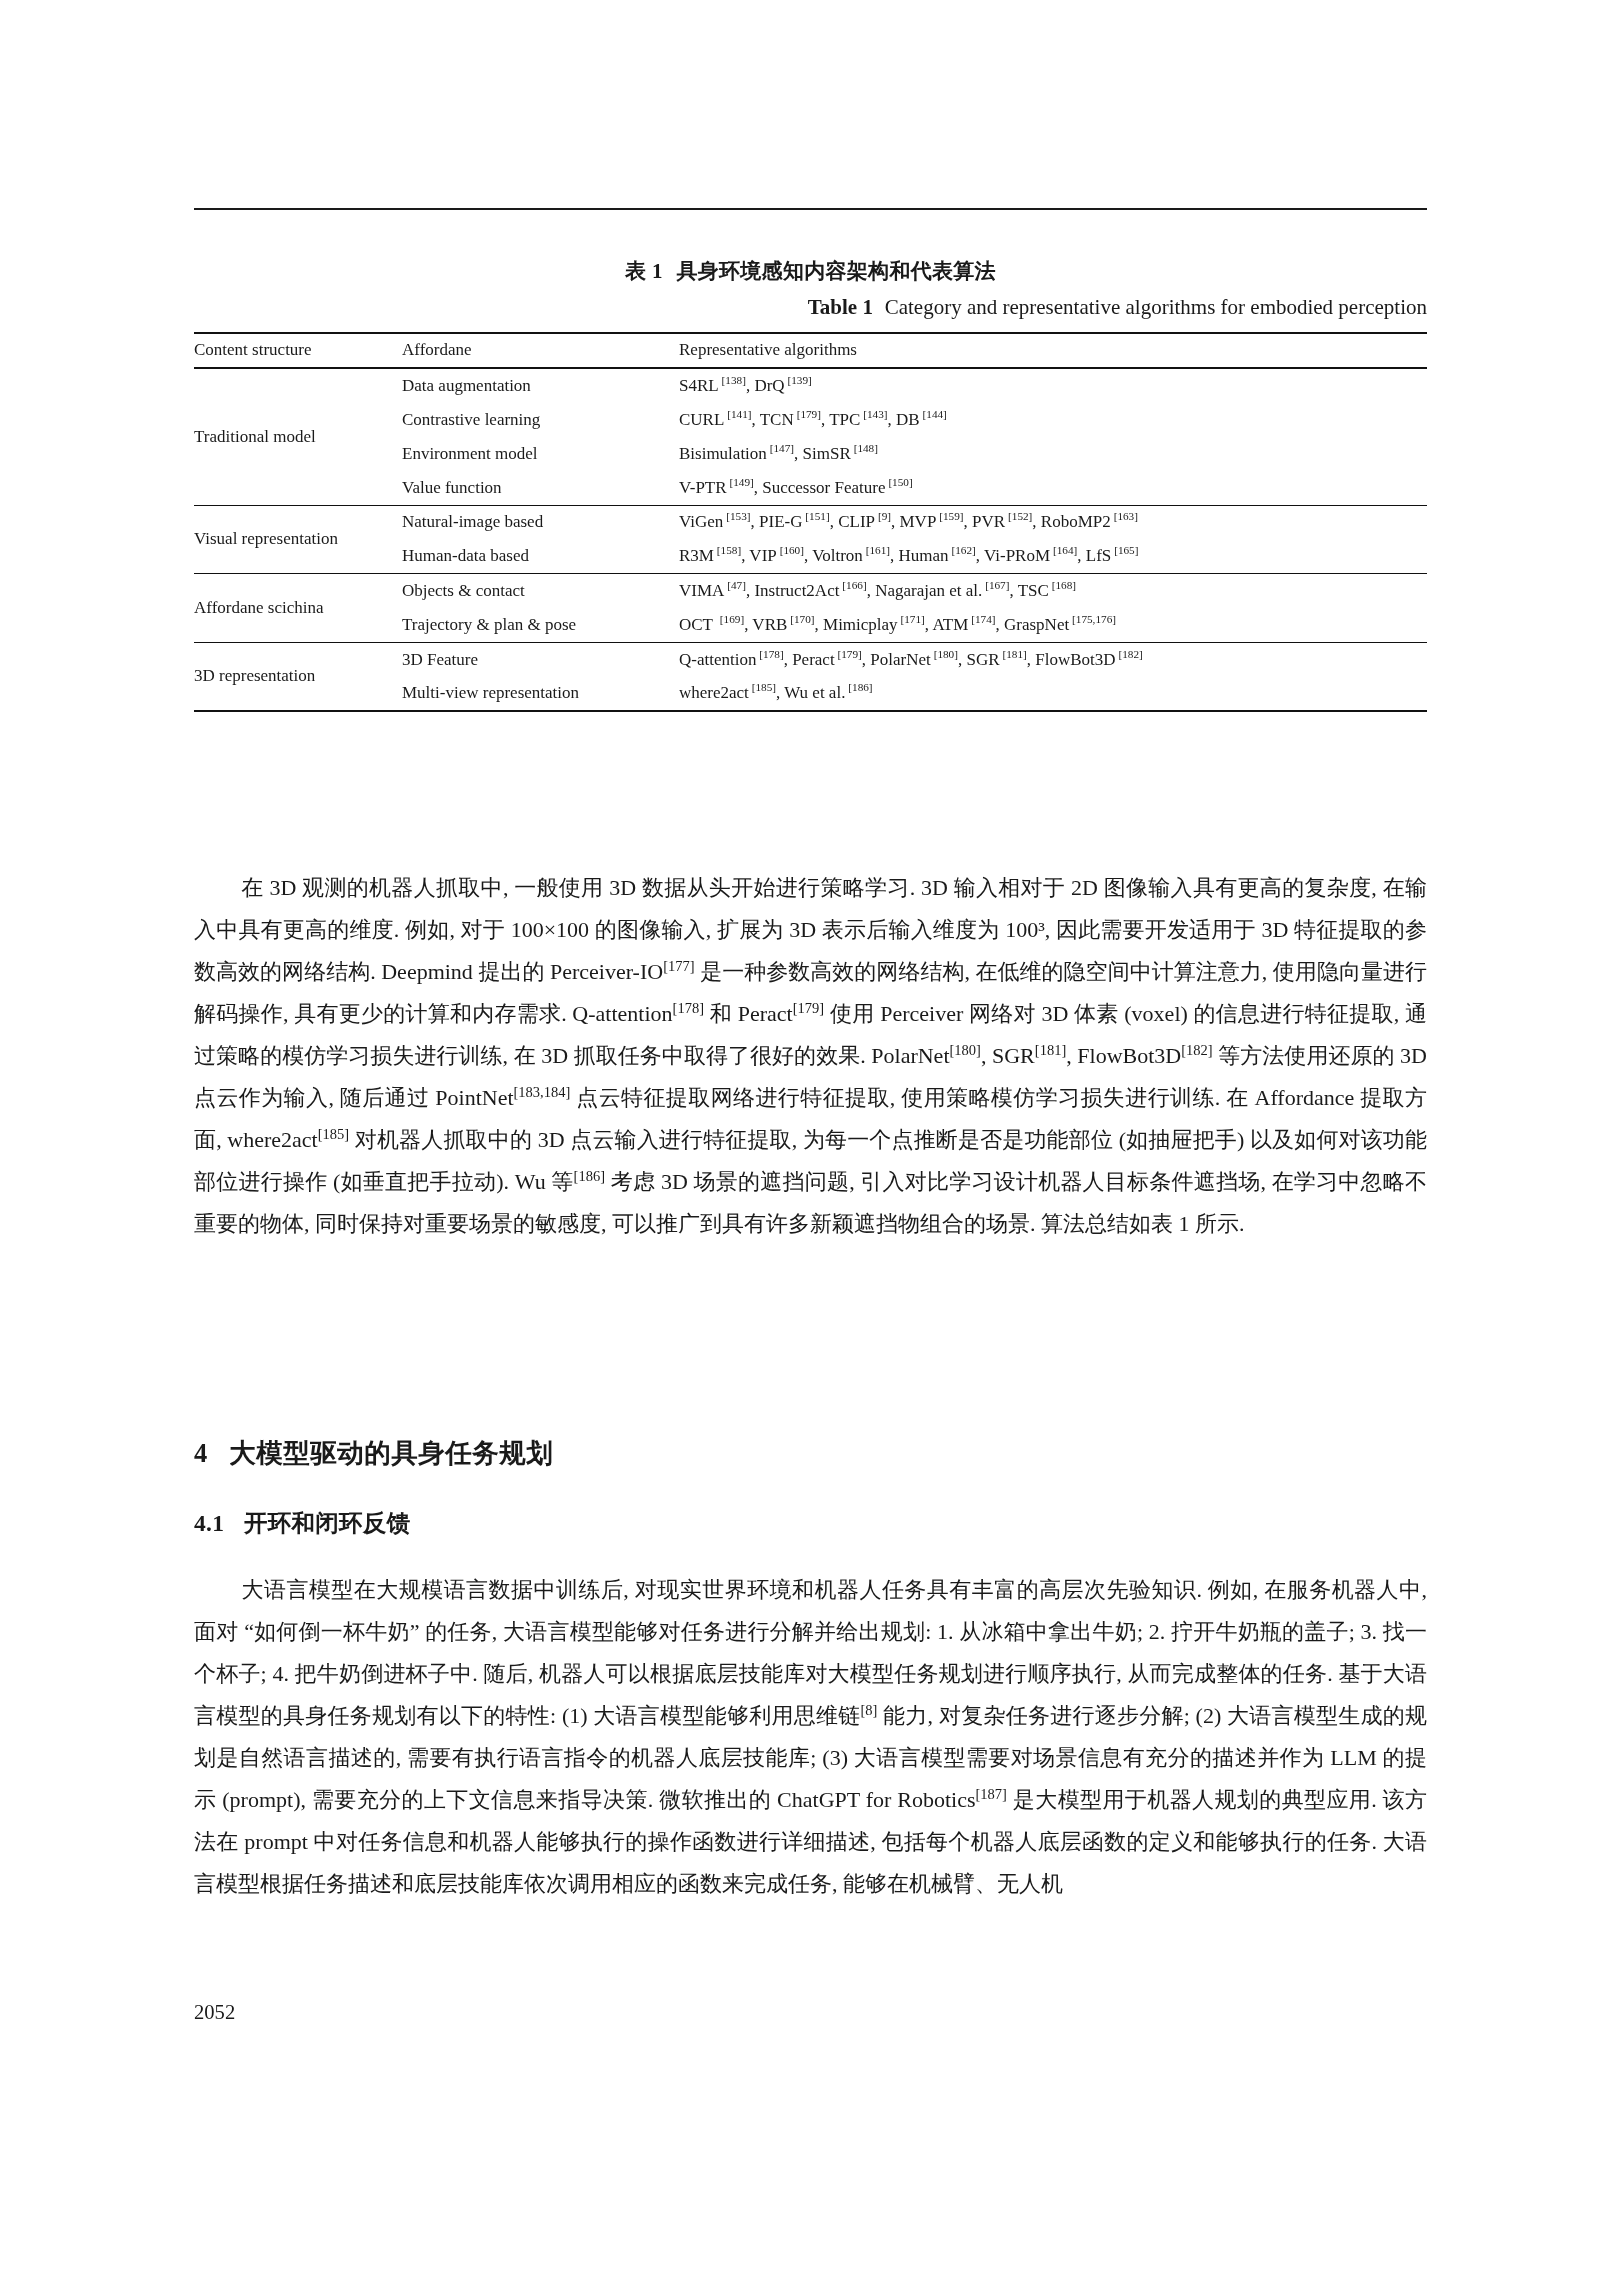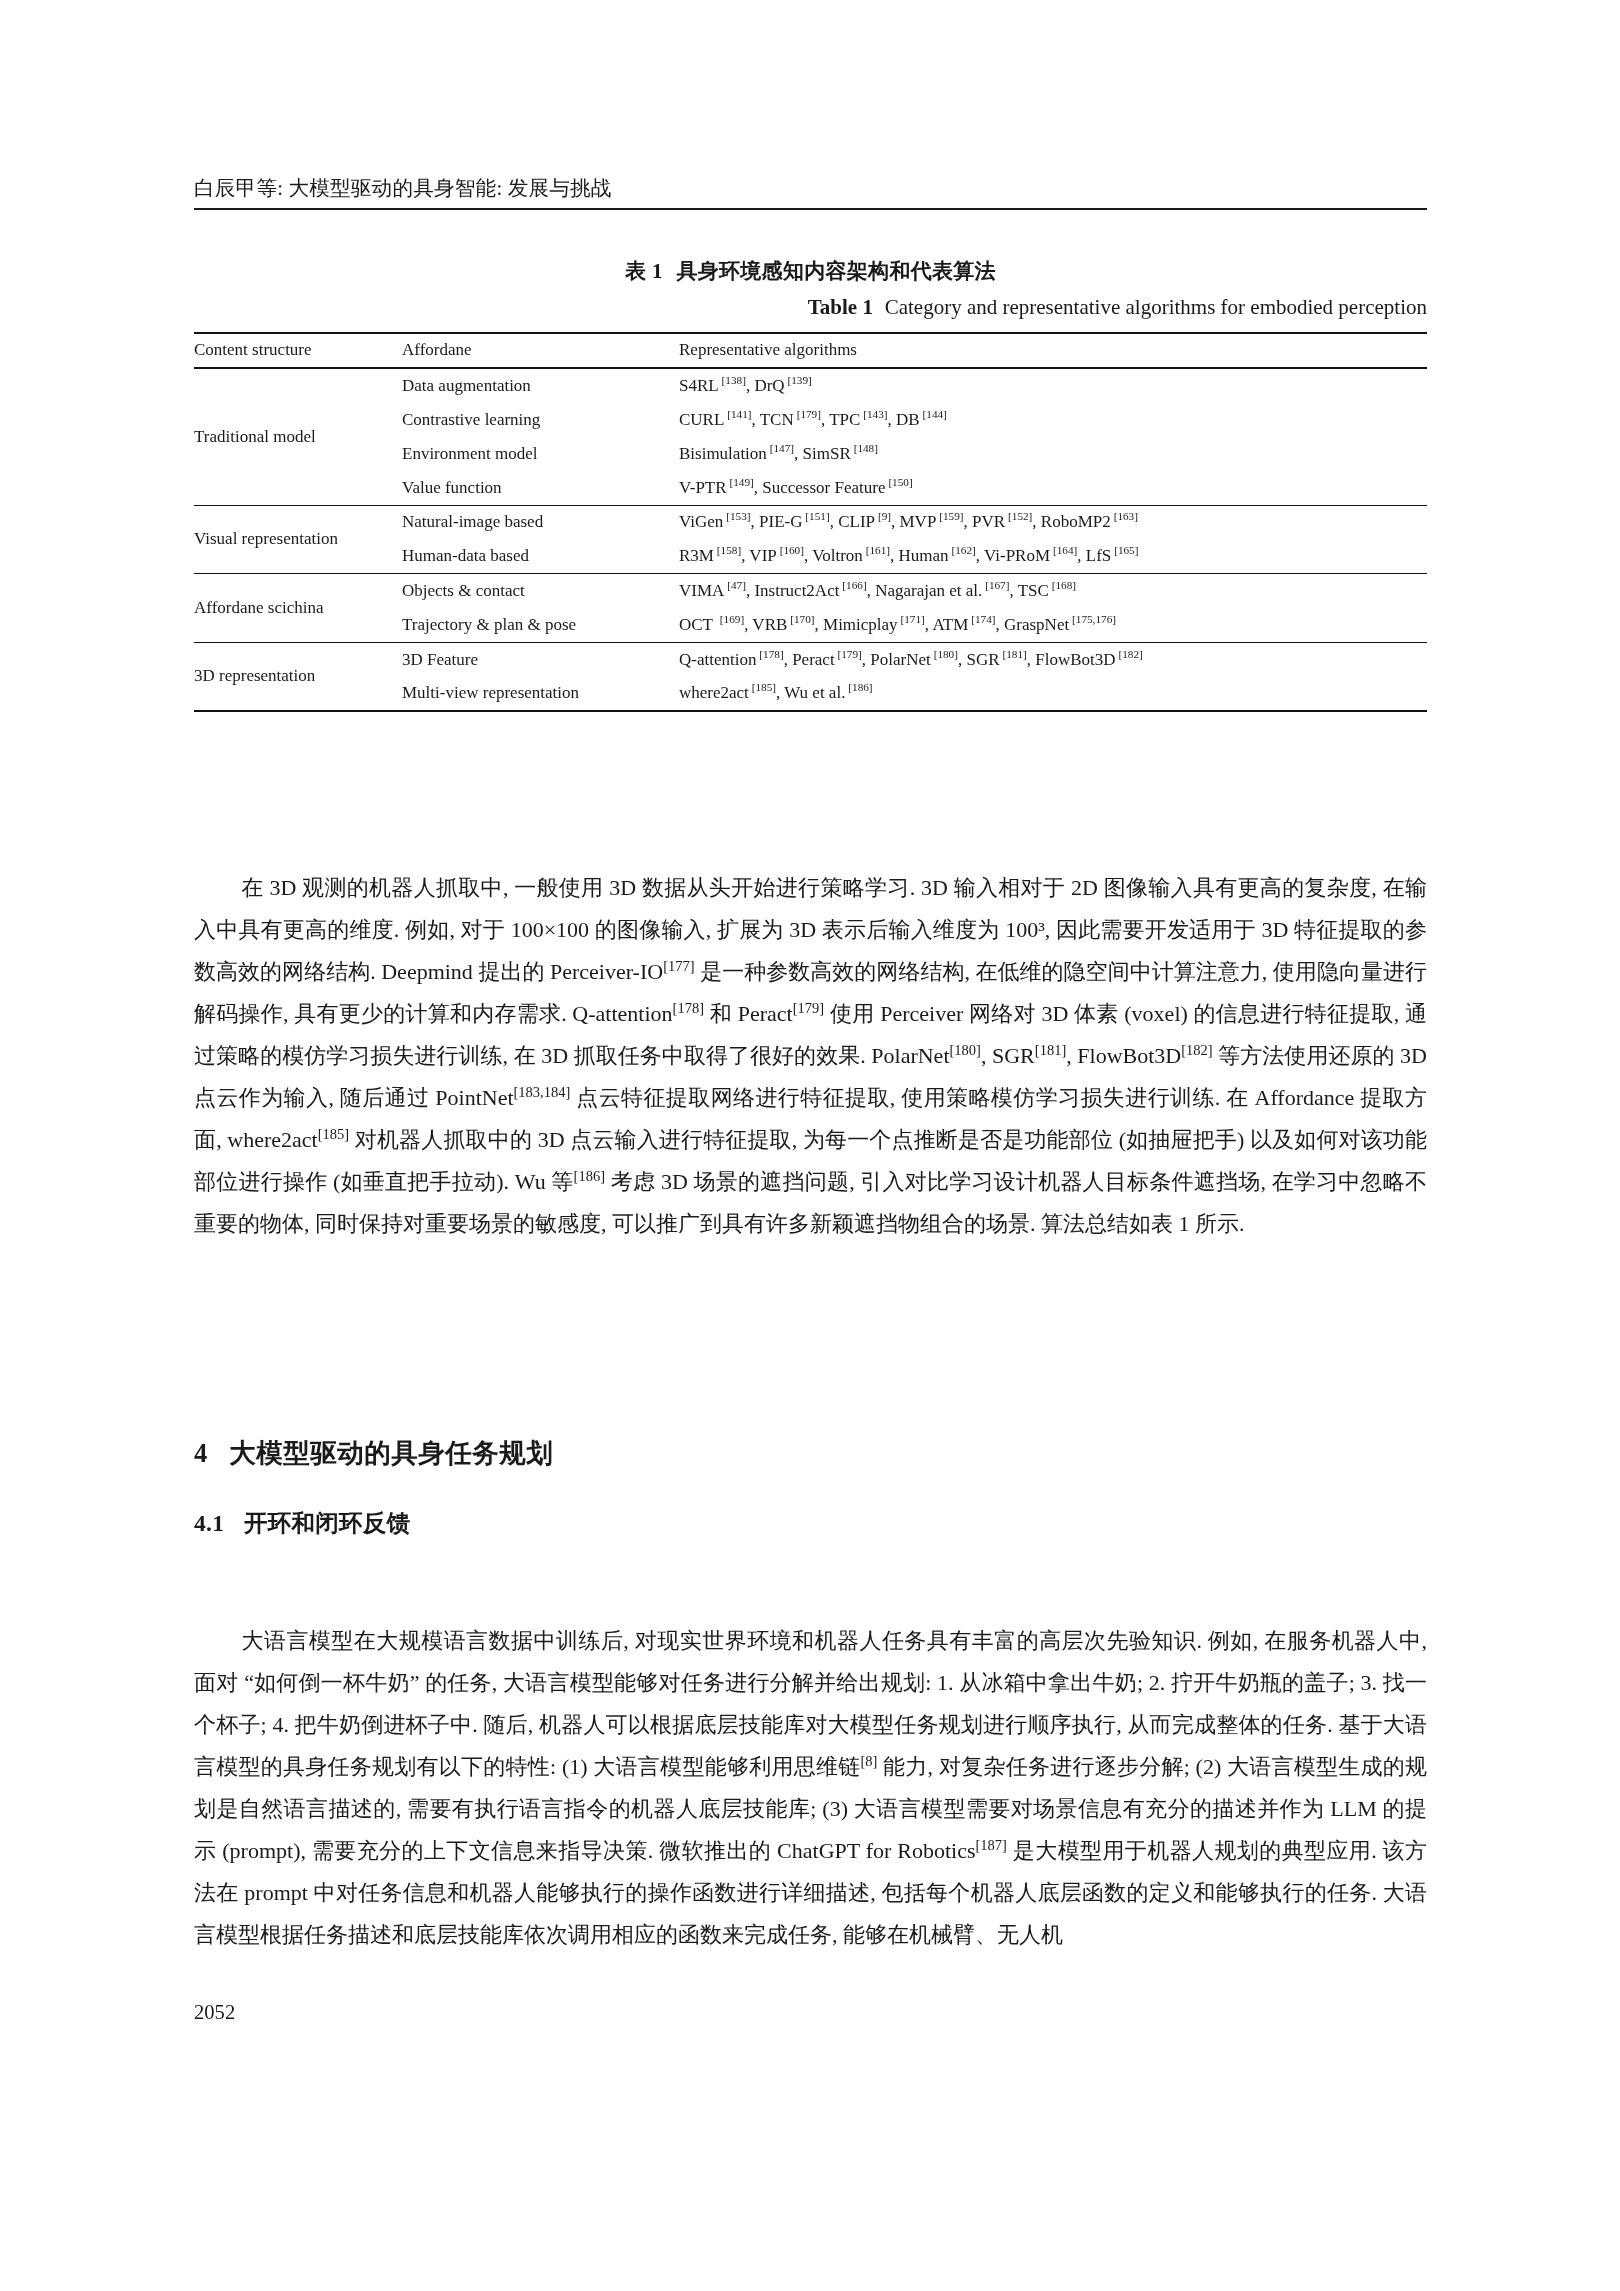--- a/index.html
+++ b/index.html
@@ -154,21 +154,20 @@
     color: #d7dbe2;
     font-family: "Liberation Sans", "DejaVu Sans", sans-serif;
     letter-spacing: 0.4px;
   }
 </style>
 </head>
 <body>
 
 <div class="page">
 
-  <div class="runhead">白辰甲等: 大模型驱动的具身智能: 发展与挑战</div>
   <div class="runhead-rule"></div>
 
   <div class="table-block">
     <div class="tbl-caption-cn">
       <span>表 1</span><span class="gap"></span><span>具身环境感知内容架构和代表算法</span>
     </div>
     <div class="tbl-caption-en">
       <b>Table 1</b><span class="gap"></span><span>Category and representative algorithms for embodied perception</span>
     </div>
 
@@ -242,21 +241,21 @@
   </div>
 
   <h2 class="sec" style="top:1419px;margin-top:16px;">
     <span class="num">4</span><span class="gap"></span><span>大模型驱动的具身任务规划</span>
   </h2>
 
   <h3 class="subsec" style="top:1507px;">
     <span class="num">4.1</span><span class="gap"></span><span>开环和闭环反馈</span>
   </h3>
 
-  <div class="para" style="top:1620px;">
+  <div class="para" style="top:1569px;">
     <span class="ind"></span><span>大语言模型在大规模语言数据中训练后, 对现实世界环境和机器人任务具有丰富的高层次先验知识. 例如, 在服务机器人中, 面对 “如何倒一杯牛奶” 的任务, 大语言模型能够对任务进行分解并给出规划: 1. 从冰箱中拿出牛奶; 2. 拧开牛奶瓶的盖子; 3. 找一个杯子; 4. 把牛奶倒进杯子中. 随后, 机器人可以根据底层技能库对大模型任务规划进行顺序执行, 从而完成整体的任务. 基于大语言模型的具身任务规划有以下的特性: (1) 大语言模型能够利用思维链<sup>[8]</sup> 能力, 对复杂任务进行逐步分解; (2) 大语言模型生成的规划是自然语言描述的, 需要有执行语言指令的机器人底层技能库; (3) 大语言模型需要对场景信息有充分的描述并作为 LLM 的提示 (prompt), 需要充分的上下文信息来指导决策. 微软推出的 ChatGPT for Robotics<sup>[187]</sup> 是大模型用于机器人规划的典型应用. 该方法在 prompt 中对任务信息和机器人能够执行的操作函数进行详细描述, 包括每个机器人底层函数的定义和能够执行的任务. 大语言模型根据任务描述和底层技能库依次调用相应的函数来完成任务, 能够在机械臂、无人机</span>
   </div>
 
   <div class="folio">2052</div>
 
 
 </div>
 
 
 </body></html>

